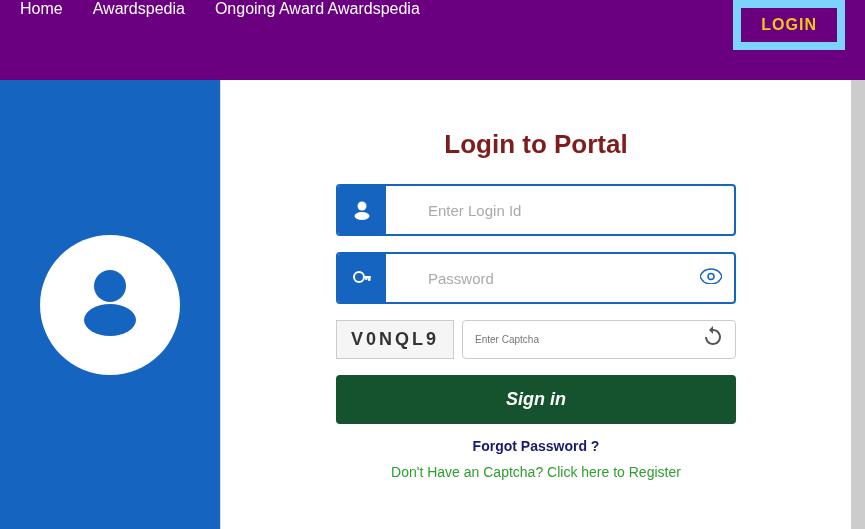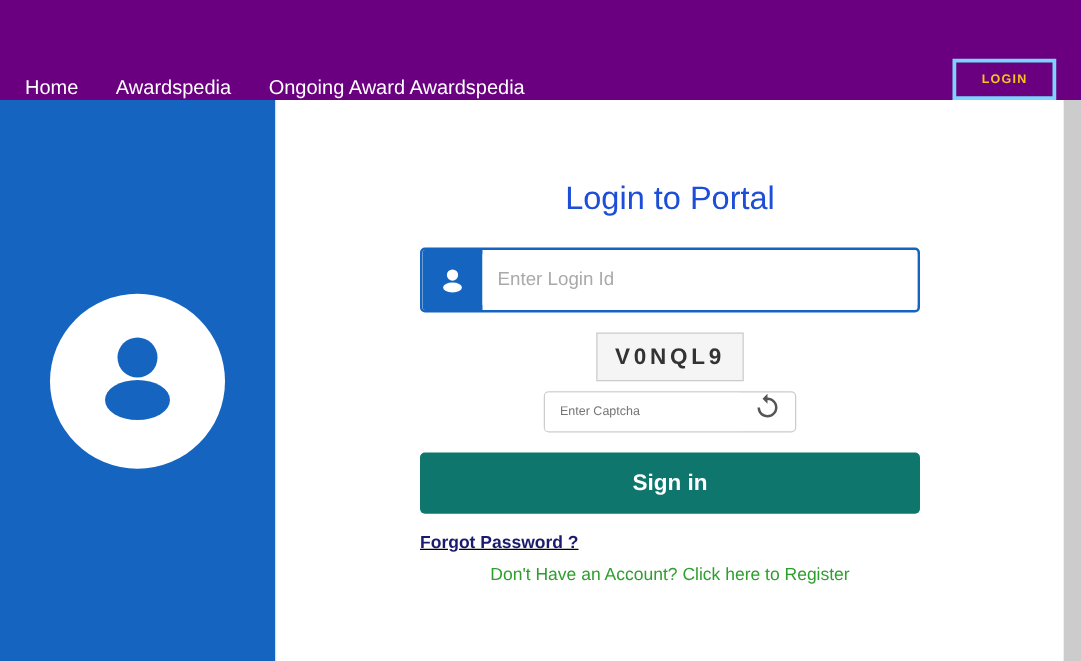--- a/index.html
+++ b/index.html
@@ -2,43 +2,43 @@
 <html><head>
   <meta charset="utf-8">
   <style>
     * { margin: 0; padding: 0; box-sizing: border-box; }
     body { font-family: Arial, sans-serif; background: #f0f0f0; width: 865px; height: 529px; overflow: hidden; }
 
     
     .navbar {
       background-color: #6a0080;
       display: flex;
-      align-items: flex-end;
+      align-items: flex-start;
       padding: 0 20px;
       height: 80px;
     }
     .nav-links {
       display: flex;
       align-items: center;
       gap: 30px;
       flex: 1;
     }
     .nav-link {
       color: white;
       text-decoration: none;
       font-size: 16px;
       font-weight: 500;
       cursor: pointer;
     }
     .nav-btn {
-      border: 3px solid #7dd3fc;
+      border: 8px solid #7dd3fc;
       background: transparent;
       color: #f5c518;
       font-weight: bold;
-      font-size: 10px;
+      font-size: 16px;
       padding: 8px 20px;
       cursor: pointer;
       margin-left: 8px;
       letter-spacing: 1px;
     }
 
     
     .main-content {
       display: flex;
       height: calc(529px - 80px);
@@ -78,22 +78,22 @@
       background: white;
       border-left: 1px solid #ddd;
     }
     .login-box {
       width: 440px;
       padding: 30px 20px;
     }
     .login-title {
       text-align: center;
       font-size: 26px;
-      font-weight: normal;
-      color: #1d4ed8;
+      font-weight: bold;
+      color: #7f1d1d;
       margin-bottom: 24px;
     }
 
     
     .input-group {
       display: flex;
       align-items: center;
       border: 2px solid #1565c0;
       border-radius: 4px;
       margin-bottom: 16px;
@@ -111,36 +111,35 @@
       font-size: 20px;
       flex-shrink: 0;
     }
     .input-group input {
       border: none;
       outline: none;
       flex: 1;
       padding: 12px 12px;
       font-size: 15px;
       color: #888;
+      margin-left: 30px;
     }
     .input-group input::placeholder { color: #aaa; }
     .eye-icon {
       padding: 0 12px;
       color: #1565c0;
       font-size: 18px;
       cursor: pointer;
     }
 
     
     .captcha-row {
       display: flex;
-      align-items: center;
       margin-bottom: 16px;
       gap: 8px;
-      flex-direction: column;
     }
     .captcha-image {
       border: 1px solid #ccc;
       padding: 8px 14px;
       font-size: 18px;
       font-weight: bold;
       letter-spacing: 3px;
       background: #f5f5f5;
       color: #333;
       min-width: 90px;
@@ -166,38 +165,38 @@
     .captcha-refresh {
       padding: 0 10px;
       font-size: 20px;
       color: #555;
       cursor: pointer;
     }
 
     
     .signin-btn {
       width: 100%;
-      background: #0f766e;
+      background: #14532d;
       color: white;
       border: none;
       padding: 14px;
       font-size: 18px;
       font-weight: bold;
       border-radius: 4px;
       cursor: pointer;
       margin-bottom: 14px;
+      font-style: italic;
     }
 
     
     .forgot-row {
       display: flex;
-      justify-content: space-between;
+      justify-content: center;
       gap: 30px;
       margin-bottom: 10px;
-      text-decoration: underline;
     }
     .forgot-link {
       color: #1a1a6e;
       font-weight: bold;
       font-size: 14px;
       cursor: pointer;
       text-decoration: none;
     }
     .register-link {
       text-align: center;
@@ -251,20 +250,37 @@
         <div class="input-icon">
           <svg width="22" height="22" viewBox="0 0 22 22" fill="none">
             <circle cx="11" cy="7" r="4.5" fill="white"></circle>
             <ellipse cx="11" cy="17" rx="7.5" ry="4" fill="white"></ellipse>
           </svg>
         </div>
         <input type="text" placeholder="Enter Login Id" style="">
       </div>
 
       
+      <div class="input-group">
+        <div class="input-icon">
+          <svg width="22" height="22" viewBox="0 0 22 22" fill="none">
+            <circle cx="8" cy="10" r="5" stroke="white" stroke-width="2" fill="none"></circle>
+            <rect x="12" y="9" width="8" height="2.5" rx="1" fill="white"></rect>
+            <rect x="17" y="11" width="2.5" height="3" rx="1" fill="white"></rect>
+            <rect x="14" y="11" width="2.5" height="2" rx="1" fill="white"></rect>
+          </svg>
+        </div>
+        <input type="password" placeholder="Password" style="">
+        <span class="eye-icon">
+          <svg width="22" height="16" viewBox="0 0 22 16" fill="none">
+            <path d="M11 1C6 1 1.73 4.11 0 8.5 1.73 12.89 6 16 11 16s9.27-3.11 11-7.5C20.27 4.11 16 1 11 1z" stroke="#1565c0" stroke-width="1.5" fill="none"></path>
+            <circle cx="11" cy="8.5" r="3" stroke="#1565c0" stroke-width="1.5" fill="none"></circle>
+          </svg>
+        </span>
+      </div>
 
       
       <div class="captcha-row">
         <div class="captcha-image">V0NQL9</div>
         <div class="captcha-input-wrap">
           <input type="text" placeholder="Enter Captcha" style="">
           <span class="captcha-refresh">
             <svg width="24" height="24" viewBox="0 0 24 24" fill="none">
               <path d="M12 4V1L8 5l4 4V6c3.31 0 6 2.69 6 6s-2.69 6-6 6-6-2.69-6-6H4c0 4.42 3.58 8 8 8s8-3.58 8-8-3.58-8-8-8z" fill="#555"></path>
             </svg>
@@ -275,21 +291,21 @@
       
       <button class="signin-btn">Sign in</button>
 
       
       <div class="forgot-row">
         <a class="forgot-link">Forgot Password ?</a>
       </div>
 
       
       <div class="register-link">
-        <a>Don't Have an Account? Click here to Register</a>
+        <a>Don't Have an Captcha? Click here to Register</a>
       </div>
 
     </div>
   </div>
 
   <div class="scroll-area"></div>
 
 </div>
 
 </body></html>

